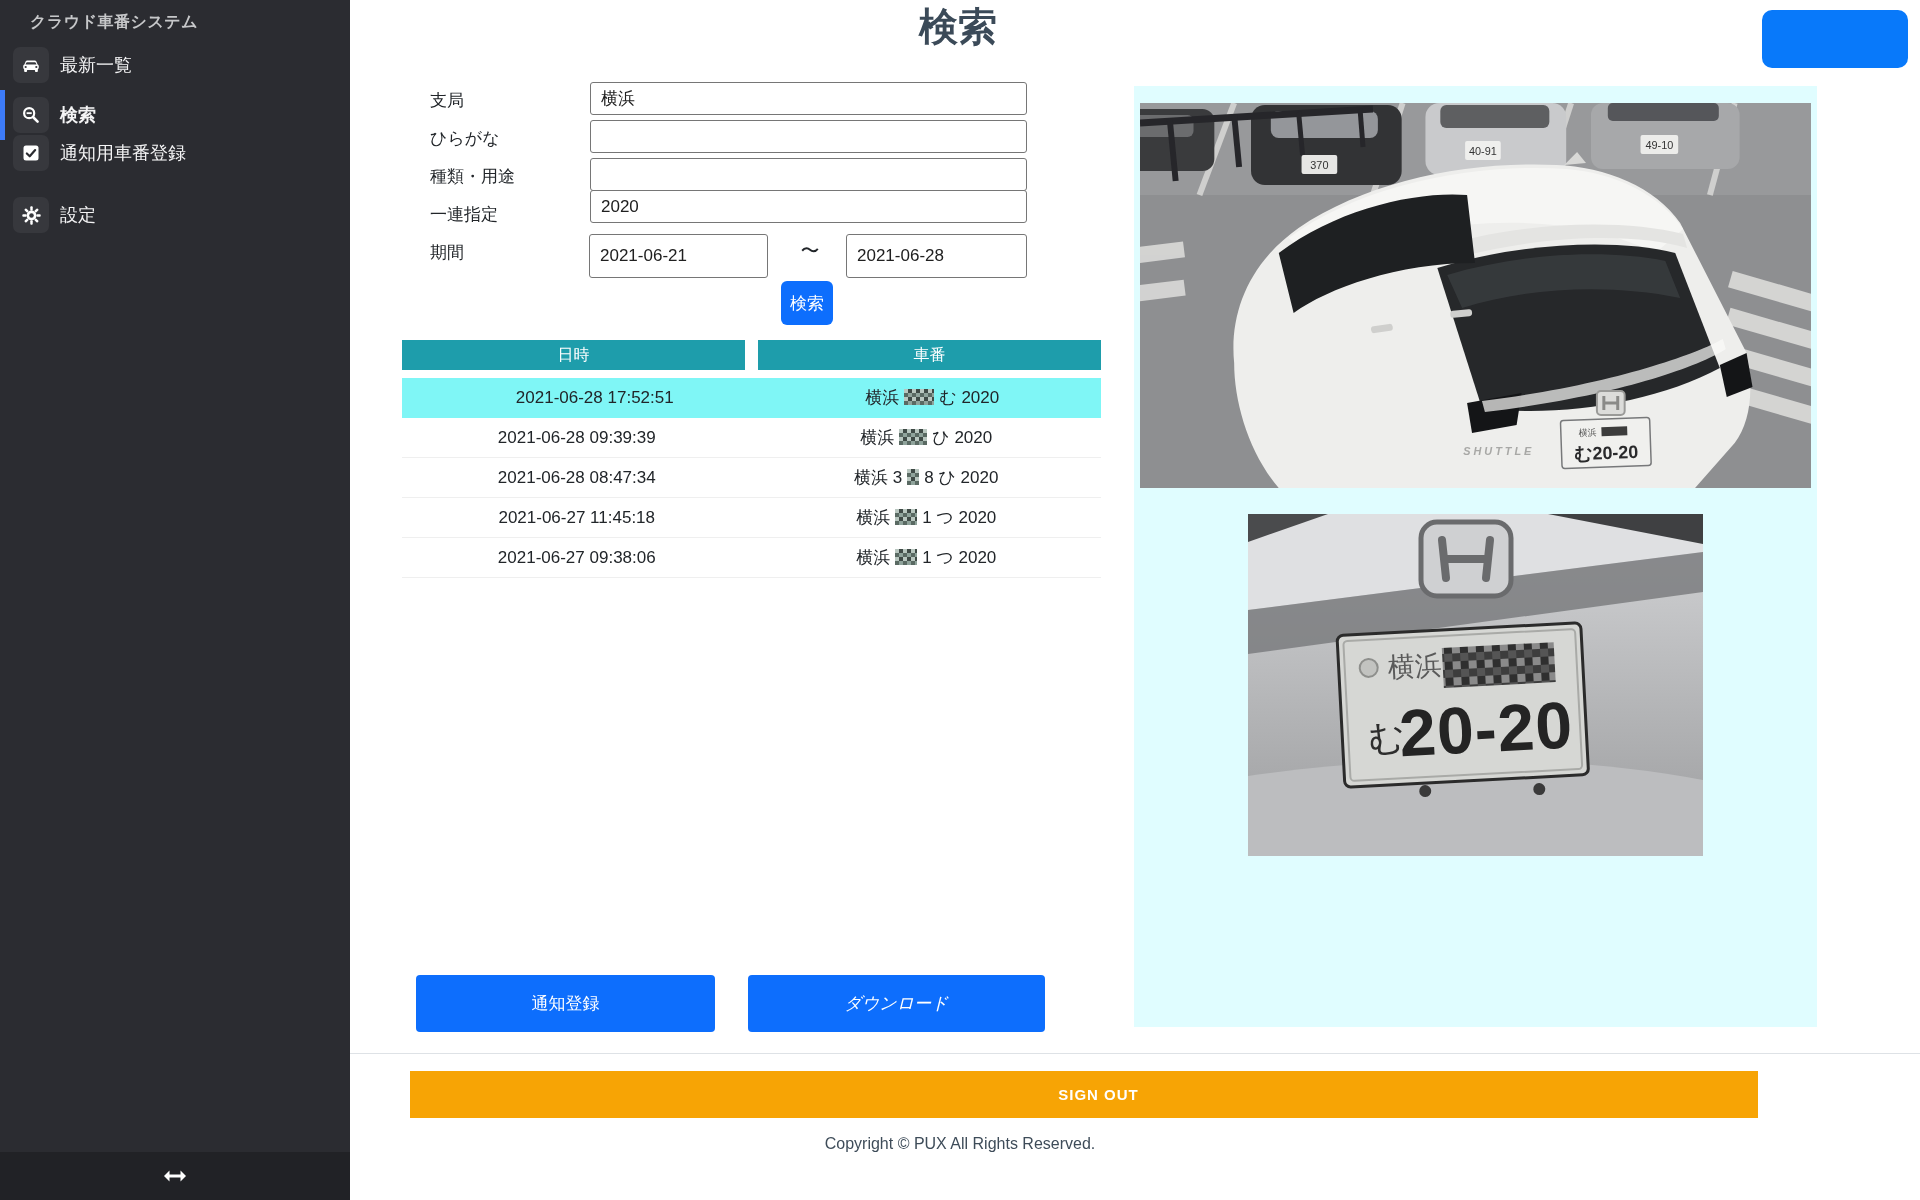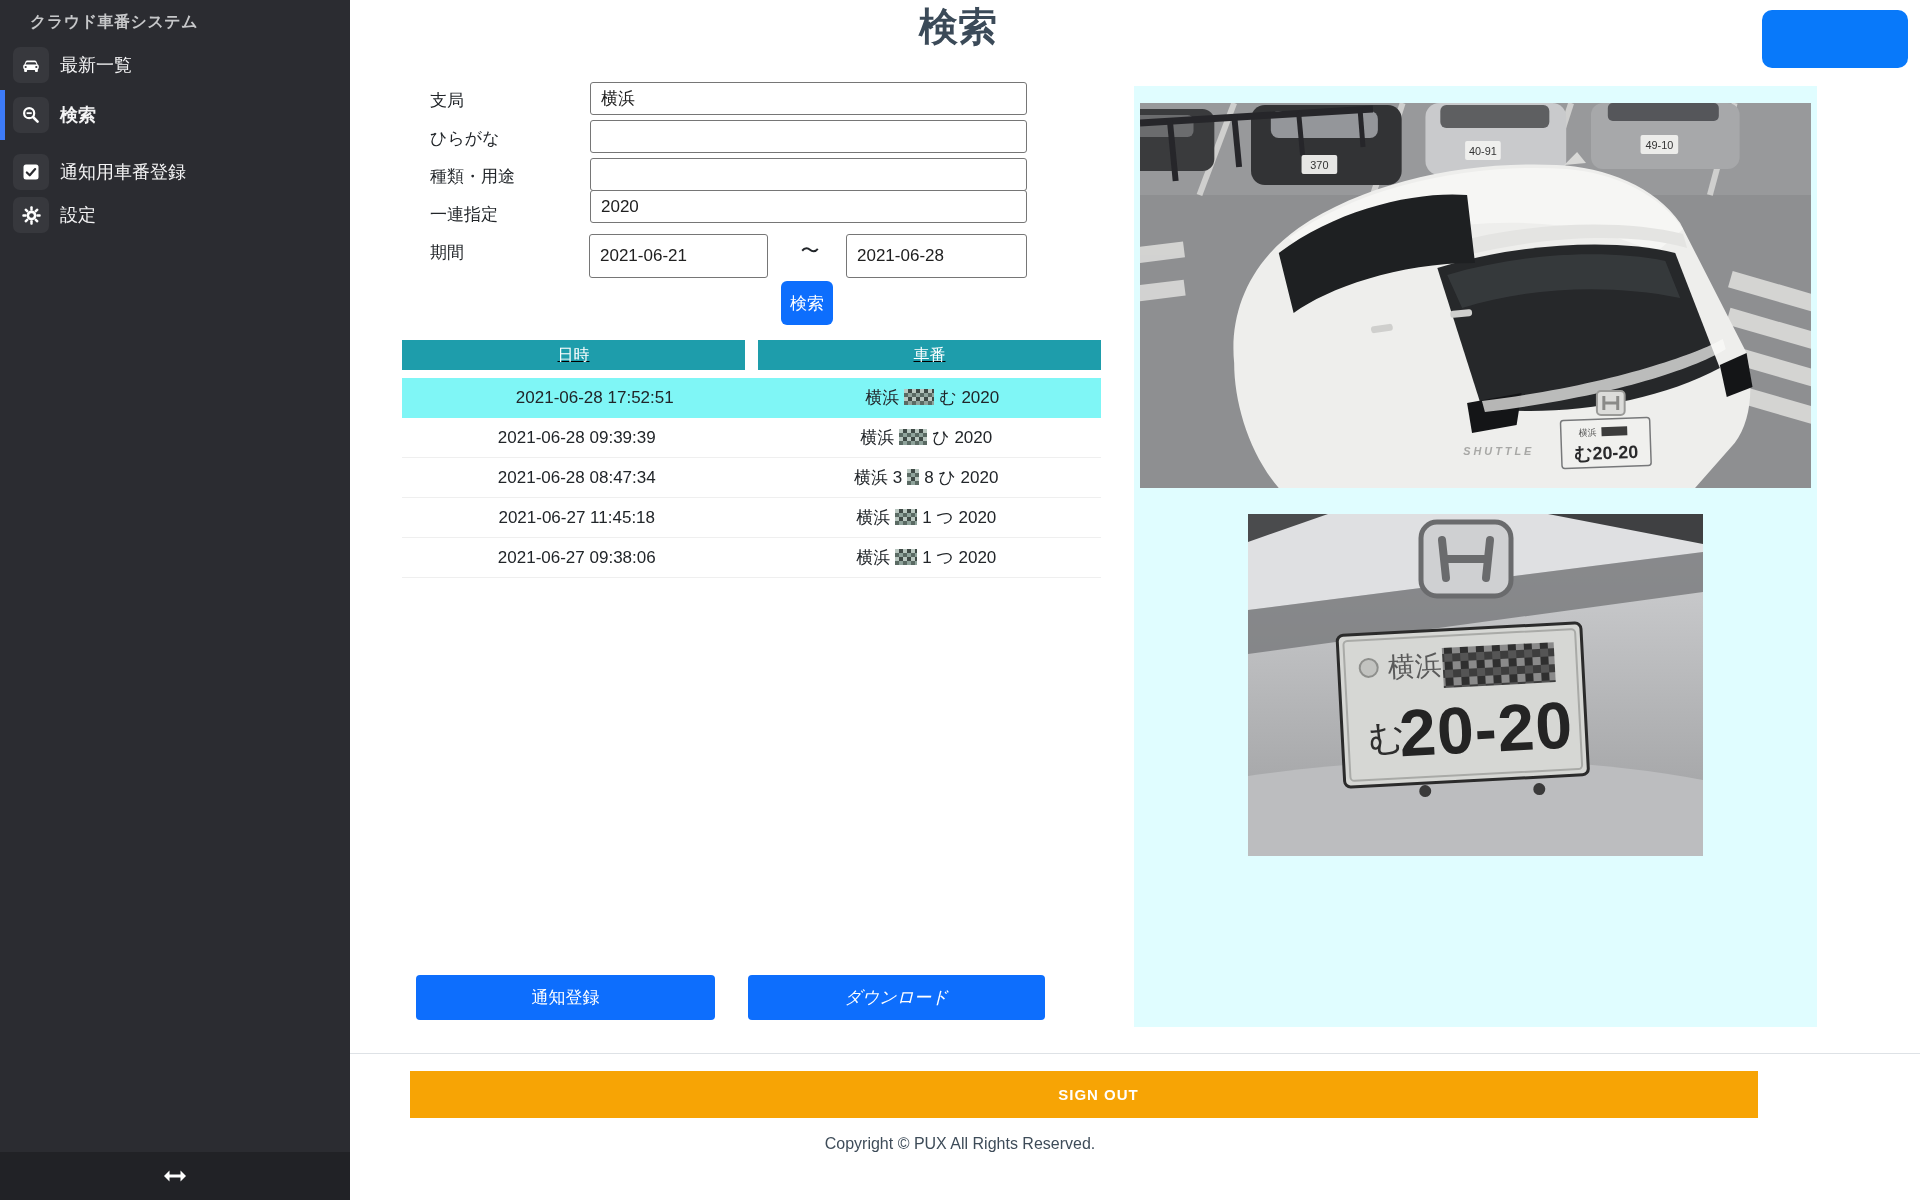--- a/index.html
+++ b/index.html
@@ -23,32 +23,32 @@
 
   
   .f-label { position:absolute; left:430px; font-size:17px; color:#212529; white-space:nowrap; }
   .f-input { position:absolute; left:590px; width:437px; height:33px; border:1px solid #767676; border-radius:3px; padding:0 10px; font-size:17px; color:#202020; font-family:inherit; background:#fff; }
   .d-input { position:absolute; height:44px; border:1px solid #767676; border-radius:3px; padding:0 10px; font-size:17px; color:#202020; font-family:inherit; background:#fff; }
   .d-sep { position:absolute; left:795px; top:238px; width:30px; text-align:center; font-size:19px; color:#212529; }
   .search-btn { position:absolute; left:781px; top:281px; width:52px; height:44px; background:#0d6efd; color:#fff; border:none; border-radius:6px; font-size:17px; cursor:pointer; font-family:inherit; }
 
   
   .rtable { position:absolute; left:402px; top:340px; width:699px; }
-  .rhead { display:flex; gap:13px;text-decoration:underline; }
+  .rhead { display:flex; gap:13px; }
   .rhead .hcell { flex:1; height:30px; line-height:30px; background:#1e9dab; color:#fff; font-size:16px; text-align:center; }
   .rbody { margin-top:8px; }
   .trow { display:flex; height:40px; align-items:center; border-bottom:1px solid #efefef; cursor:pointer; background:#fff; }
   .trow.selected { background:#7ff6f6; border-bottom-color:#7ff6f6;padding-left:24px; }
   .tcell { flex:1; text-align:center; font-size:17px; color:#212529; white-space:nowrap; }
   .mosaic { display:inline-block; height:16px; vertical-align:-2px; margin:0 5px;
     background:conic-gradient(#3f4a46 25%, #8fa39b 0 50%, #5a6a63 0 75%, #b9c7c0 0);
     background-size:8px 8px; }
 
   
-  .action-btn { position:absolute; top:975px; height:45px; background:#0d6efd; color:#fff; border:none; border-radius:4px; font-size:17px; cursor:pointer; font-family:inherit; }
+  .action-btn { position:absolute; top:975px; height:57px; background:#0d6efd; color:#fff; border:none; border-radius:4px; font-size:17px; cursor:pointer; font-family:inherit; }
   .notify-btn { left:416px; width:299px; }
   .download-btn { left:748px; width:297px;font-style:italic; }
 
   
   .img-panel { position:absolute; left:1134px; top:86px; width:683px; height:941px; background:#e0fdff; }
   .car-photo { position:absolute; left:6px; top:17px; width:671px; height:385px; }
   .plate-photo { position:absolute; left:114px; top:428px; width:455px; height:342px; }
 
   
   .content-hr { position:absolute; left:350px; top:1053px; width:1570px; border-top:1px solid #dee2e6; }
@@ -76,21 +76,21 @@
       <span class="itile">
         <svg width="22" height="22" viewBox="0 0 24 24" fill="none">
             <circle cx="10" cy="10" r="5.5" stroke="#fff" stroke-width="2.4"></circle>
             <line x1="7.2" y1="10" x2="12.8" y2="10" stroke="#fff" stroke-width="2"></line>
             <line x1="14.2" y1="14.2" x2="19.2" y2="19.2" stroke="#fff" stroke-width="2.8" stroke-linecap="round"></line>
           </svg>
       </span>
       <span class="ilabel">検索</span>
     </div>
 
-    <div class="sb-item" style="top:147px;">
+    <div class="sb-item" style="top:128px;">
       <span class="itile">
         <svg width="20" height="20" viewBox="0 0 24 24">
             <rect x="3" y="3" width="18" height="18" rx="3" fill="#fff"></rect>
             <path d="M7 12.5 10.5 16 17 8.5" stroke="#2b2c31" stroke-width="2.6" fill="none" stroke-linecap="round" stroke-linejoin="round"></path>
           </svg>
       </span>
       <span class="ilabel">通知用車番登録</span>
     </div>
 
     <div class="sb-item" style="top:190px;padding-left:44px;">

